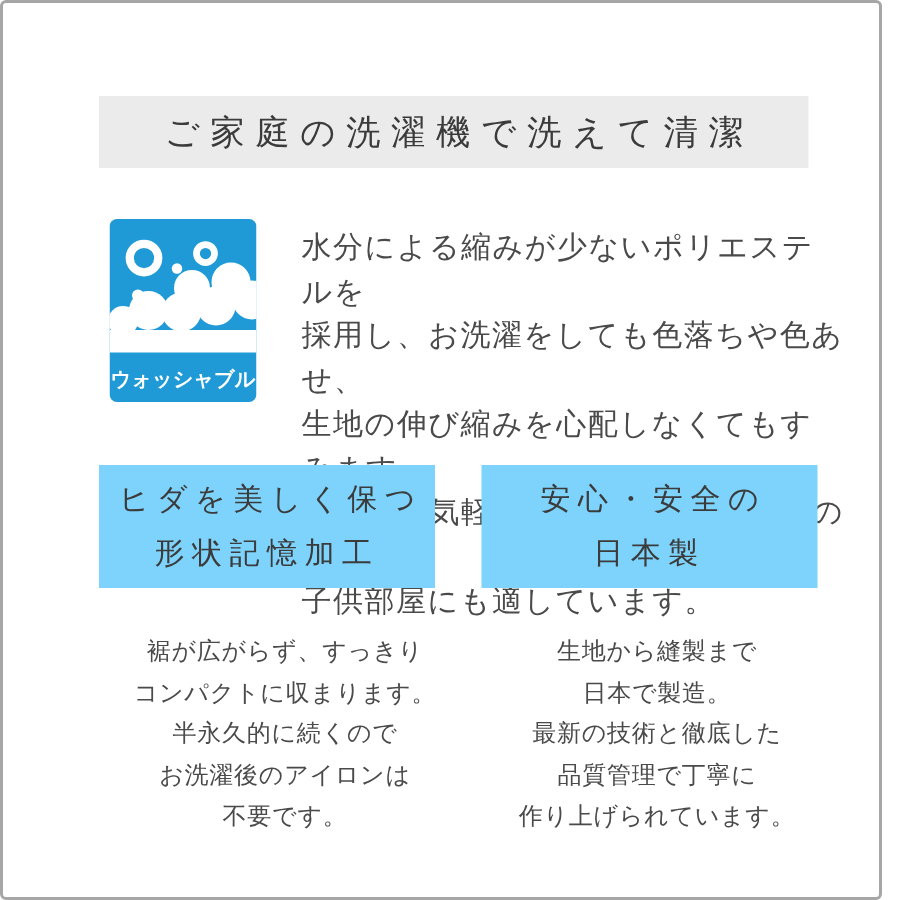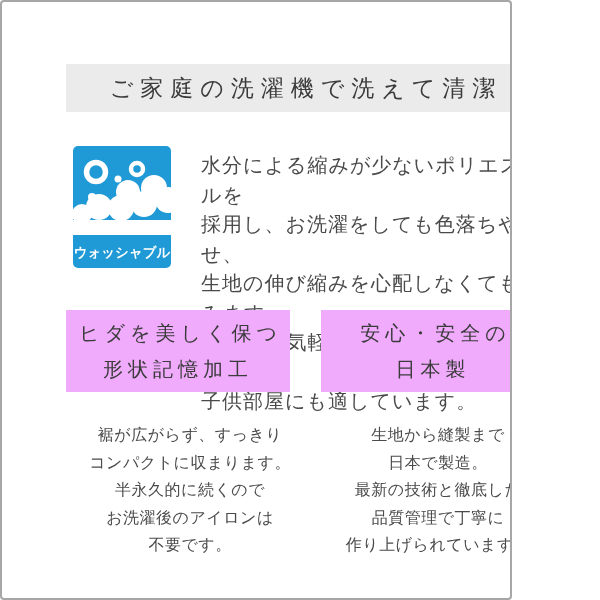--- a/index.html
+++ b/index.html
@@ -1,19 +1,19 @@
 <!DOCTYPE html>
 <html><head>
 <meta charset="utf-8">
 <style>
   html,body{margin:0;padding:0;background:#fff;}
   *{box-sizing:border-box;}
   .page{
     position:relative;
-    width:512px;height:600px;
+    width:588px;height:600px;
     background:#ffffff;
     border:2px solid #a6a6a6;
     border-radius:4px;
     overflow:hidden;
     font-family:"Liberation Sans", sans-serif;
   }
   .header-box{
     position:absolute;left:64px;top:62px;
     width:473px;height:48px;
     background:#ebebeb;
@@ -32,21 +32,21 @@
     width:362px;
     margin:16px;
     font-size:20px;line-height:29.5px;
     letter-spacing:1px;
     color:#4a4a4a;
     white-space:pre-line;
   }
   .feature-title{
     position:absolute;top:308px;
     width:224px;height:82px;
-    background:#f0abfc;
+    background:#7dd3fc;
     display:flex;align-items:center;justify-content:center;
     text-align:center;
     font-size:20px;font-weight:500;
     line-height:36px;
     letter-spacing:5px;text-indent:5px;
     color:#3b3b3b;
     white-space:pre-line;
   }
   .feature-title.left{left:64px;}
   .feature-title.right{left:319px;}

